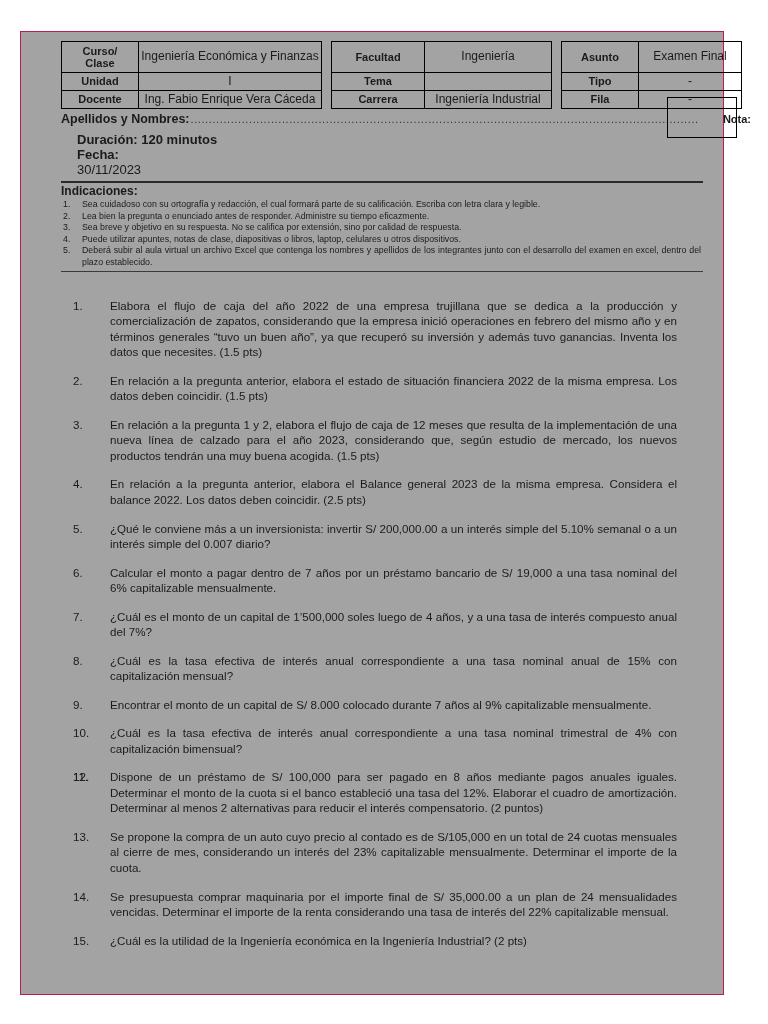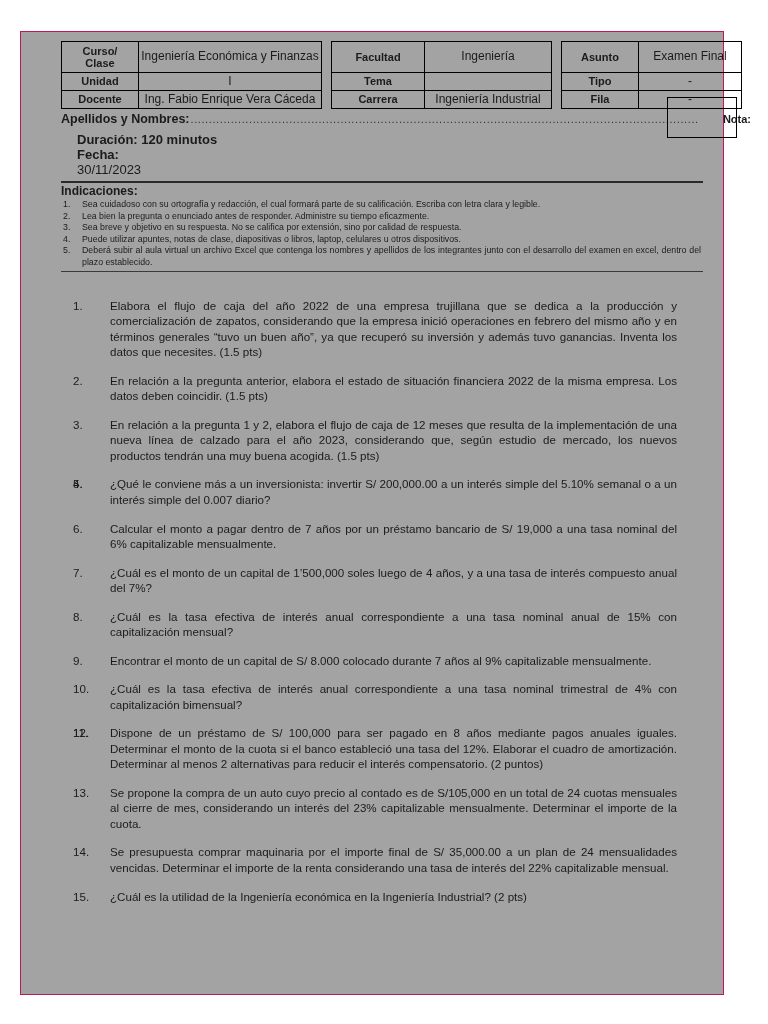--- a/index.html
+++ b/index.html
@@ -293,20 +293,21 @@
       <li>
         <span class="qnum">2.</span>
         <span>En relación a la pregunta anterior, elabora el estado de situación financiera 2022 de la misma empresa. Los datos deben coincidir. (1.5 pts)</span>
       </li>
       <li>
         <span class="qnum">3.</span>
         <span>En relación a la pregunta 1 y 2, elabora el flujo de caja de 12 meses que resulta de la implementación de una nueva línea de calzado para el año 2023, considerando que, según estudio de mercado, los nuevos productos tendrán una muy buena acogida. (1.5 pts)</span>
       </li>
       <li>
         <span class="qnum">4.</span>
+        <span>En relación a la pregunta anterior, elabora el Balance general 2023 de la misma empresa. Considera el balance 2022. Los datos deben coincidir. (2.5 pts)</span>
       </li>
       <li>
         <span class="qnum">5.</span>
         <span>¿Qué le conviene más a un inversionista: invertir S/ 200,000.00 a un interés simple del 5.10% semanal o a un interés simple del 0.007 diario?</span>
       </li>
       <li>
         <span class="qnum">6.</span>
         <span>Calcular el monto a pagar dentro de 7 años por un préstamo bancario de S/ 19,000 a una tasa nominal del 6% capitalizable mensualmente.</span>
       </li>
       <li>

